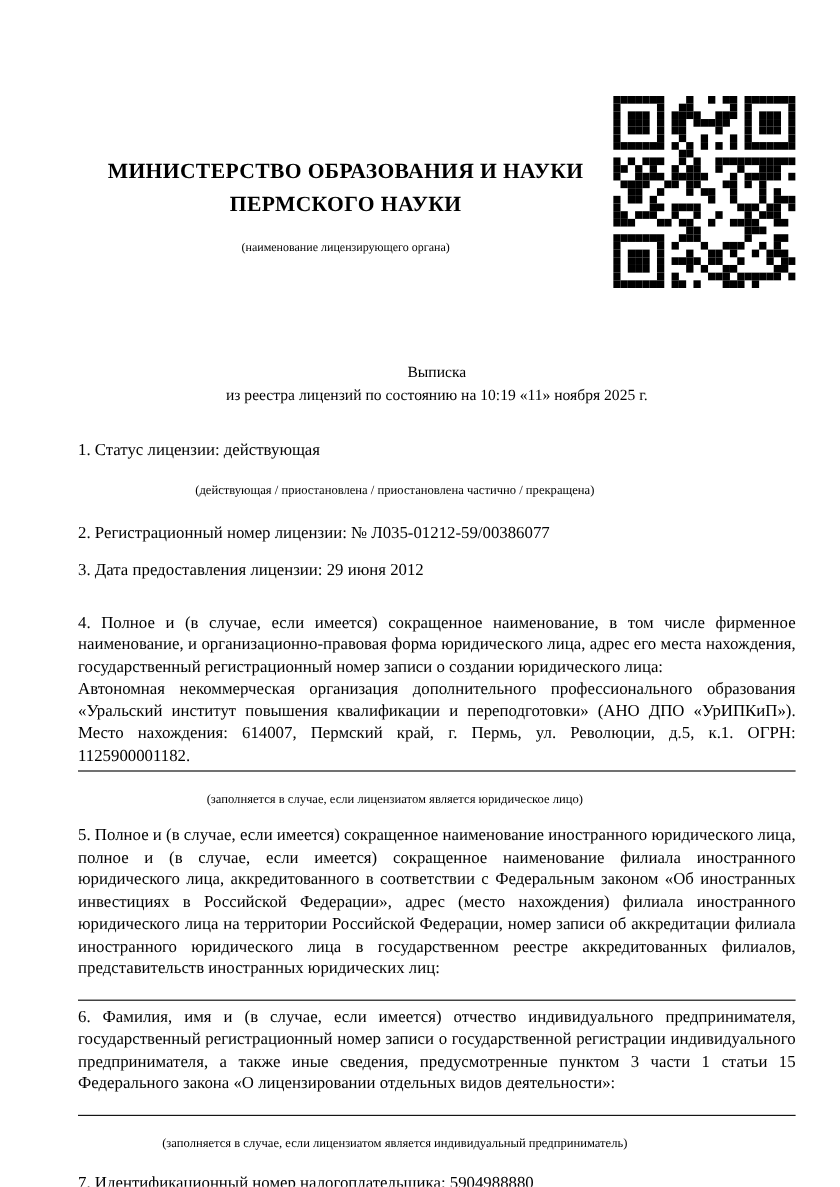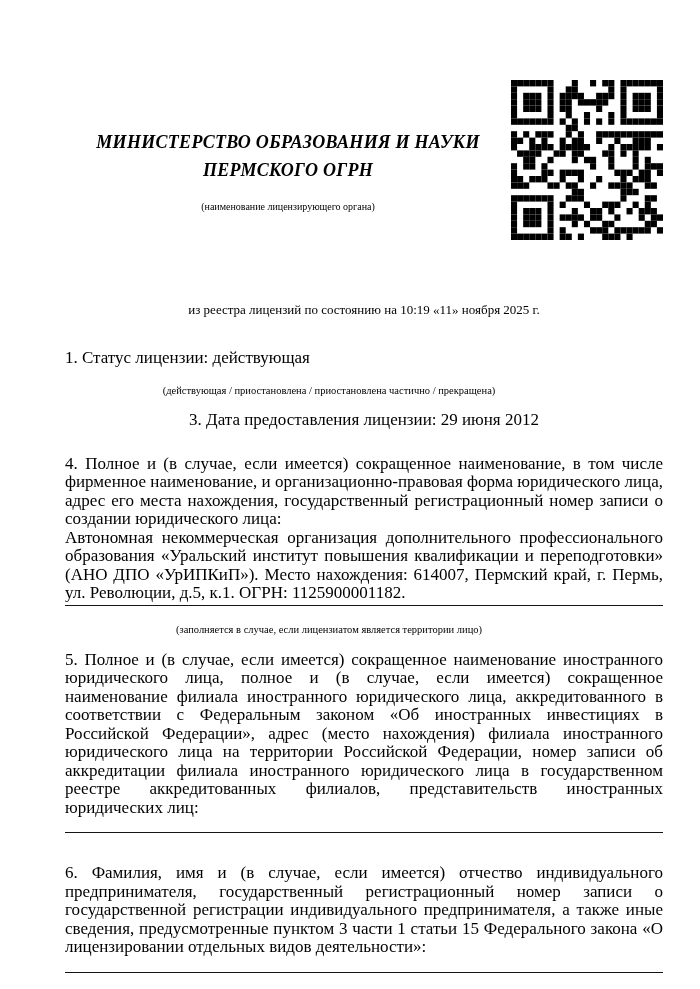--- a/index.html
+++ b/index.html
@@ -8,60 +8,60 @@
     width: 700px; height: 989px;
     font-family: "Liberation Serif", "DejaVu Serif", serif;
     color: #000;
     overflow: hidden;
   }
   .page { padding: 80px 37px 0 65px; }
 
   
   .header-row { display: flex; align-items: flex-start; }
   .header-text { flex: 1; text-align: center; padding-top: 48px; }
-  .ministry-line { font-size: 18px; font-weight: bold; line-height: 28px; letter-spacing: .3px; font-style: italic; }
+  .ministry-line { font-size: 18px; font-weight: bold; line-height: 28px; letter-spacing: .3px; }
   .ministry-caption { font-size: 10px; line-height: 13px; margin-top: 16px; }
   .qr-box { flex: none; width: 152px; height: 163px; }
 
   
   .doc-title { text-align: center; margin-top: 58px; font-size: 13px; line-height: 18.5px; }
 
   
-  .item { font-size: 17px; line-height: 18.5px; }
+  .item { font-size: 14px; line-height: 18.5px; }
   .just { text-align: justify; }
   .rule { border: none; border-top: 1.6px solid #151515; height: 0; }
   .rule-tight { margin-top: 2px; }
   .rule-gap { margin-top: 15px; }
   .fill-caption {
     width: calc(100% - 70px);
     text-align: center;
     font-size: 10.5px;
     line-height: 14px;
     margin-top: 17px;
   }
   .mt-item1 { margin-top: 29px; }
   .mt-item2 { margin-top: 19px; }
-  .mt-item3 { margin-top: 13px; text-align: center; }
+  .mt-item3 { margin-top: 13px; }
   .mt-item4 { margin-top: 25px; }
   .mt-item5 { margin-top: 14px; }
-  .mt-item6 { margin-top: 31px; }
+  .mt-item6 { margin-top: 6px; }
   .mt-item7 { margin-top: 17px; }
 
   
   .page-num { text-align: center; margin-top: 22px; font-size: 13px; line-height: 18px; }
 </style>
 </head>
 <body>
 
 <div class="page">
 
   <div class="header-row">
     <div class="header-text">
       <div class="ministry-line">МИНИСТЕРСТВО ОБРАЗОВАНИЯ И НАУКИ</div>
-      <div class="ministry-line">ПЕРМСКОГО ОГРН</div>
+      <div class="ministry-line">ПЕРМСКОГО НАУКИ</div>
       <div class="ministry-caption">(наименование лицензирующего органа)</div>
     </div>
     <div class="qr-box">
       <svg id="qr-svg" width="152" height="160" viewBox="0 0 150 150" preserveAspectRatio="none" xmlns="http://www.w3.org/2000/svg">
           <g fill="#000">
             <rect x="0" y="0" width="6" height="6"></rect>
             <rect x="6" y="0" width="6" height="6"></rect>
             <rect x="12" y="0" width="6" height="6"></rect>
             <rect x="18" y="0" width="6" height="6"></rect>
             <rect x="24" y="0" width="6" height="6"></rect>
@@ -369,43 +369,46 @@
             <rect x="90" y="144" width="6" height="6"></rect>
             <rect x="96" y="144" width="6" height="6"></rect>
             <rect x="102" y="144" width="6" height="6"></rect>
             <rect x="114" y="144" width="6" height="6"></rect>
           </g>
         </svg>
     </div>
   </div>
 
   <div class="doc-title">
+    <div>Выписка</div>
     <div>из реестра лицензий по состоянию на 10:19 «11» ноября 2025 г.</div>
   </div>
 
   <div class="item mt-item1">1. Статус лицензии: действующая</div>
   <div class="fill-caption">(действующая / приостановлена / приостановлена частично / прекращена)</div>
 
+  <div class="item mt-item2">2. Регистрационный номер лицензии: № Л035-01212-59/00386077</div>
 
   <div class="item mt-item3">3. Дата предоставления лицензии: 29 июня 2012</div>
 
   <div>
     <div class="item just mt-item4">4. Полное и (в случае, если имеется) сокращенное наименование, в том числе фирменное наименование, и организационно-правовая форма юридического лица, адрес его места нахождения, государственный регистрационный номер записи о создании юридического лица:</div>
     <div class="item just">Автономная некоммерческая организация дополнительного профессионального образования «Уральский институт повышения квалификации и переподготовки» (АНО ДПО «УрИПКиП»). Место нахождения: 614007, Пермский край, г. Пермь, ул. Революции, д.5, к.1. ОГРН: 1125900001182.</div>
     <hr class="rule rule-tight">
-    <div class="fill-caption">(заполняется в случае, если лицензиатом является территории лицо)</div>
+    <div class="fill-caption">(заполняется в случае, если лицензиатом является юридическое лицо)</div>
   </div>
 
   <div>
     <div class="item just mt-item5">5. Полное и (в случае, если имеется) сокращенное наименование иностранного юридического лица, полное и (в случае, если имеется) сокращенное наименование филиала иностранного юридического лица, аккредитованного в соответствии с Федеральным законом «Об иностранных инвестициях в Российской Федерации», адрес (место нахождения) филиала иностранного юридического лица на территории Российской Федерации, номер записи об аккредитации филиала иностранного юридического лица в государственном реестре аккредитованных филиалов, представительств иностранных юридических лиц:</div>
     <hr class="rule rule-gap">
   </div>
 
   <div>
     <div class="item just mt-item6">6. Фамилия, имя и (в случае, если имеется) отчество индивидуального предпринимателя, государственный регистрационный номер записи о государственной регистрации индивидуального предпринимателя, а также иные сведения, предусмотренные пунктом 3 части 1 статьи 15 Федерального закона «О лицензировании отдельных видов деятельности»:</div>
     <hr class="rule rule-gap">
+    <div class="fill-caption">(заполняется в случае, если лицензиатом является индивидуальный предприниматель)</div>
   </div>
 
   <div class="item mt-item7">7. Идентификационный номер налогоплательщика: 5904988880</div>
 
   <div class="page-num">1</div>
 
 </div>
 
 </body></html>

